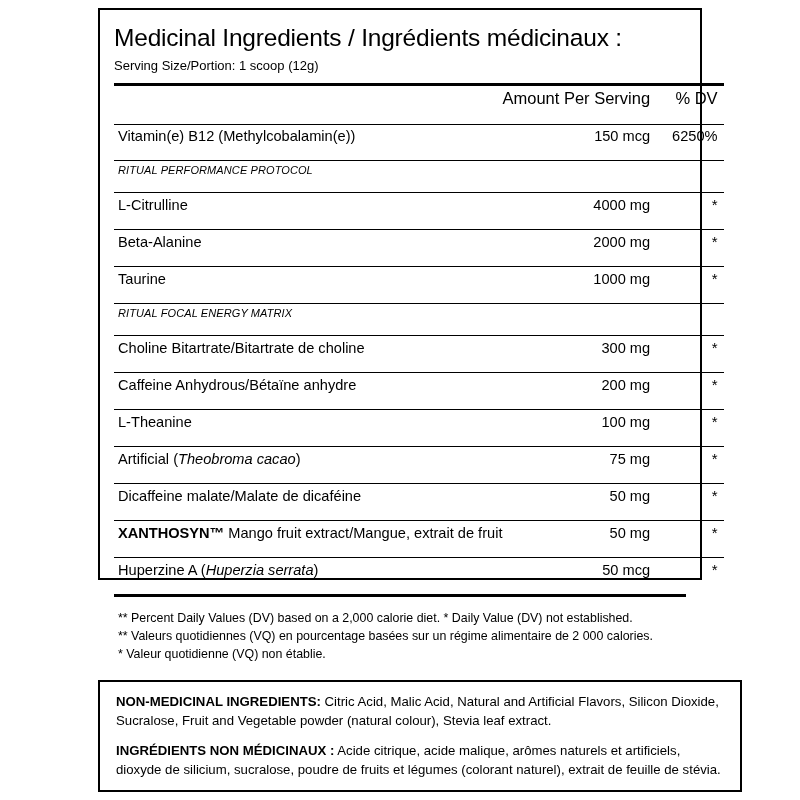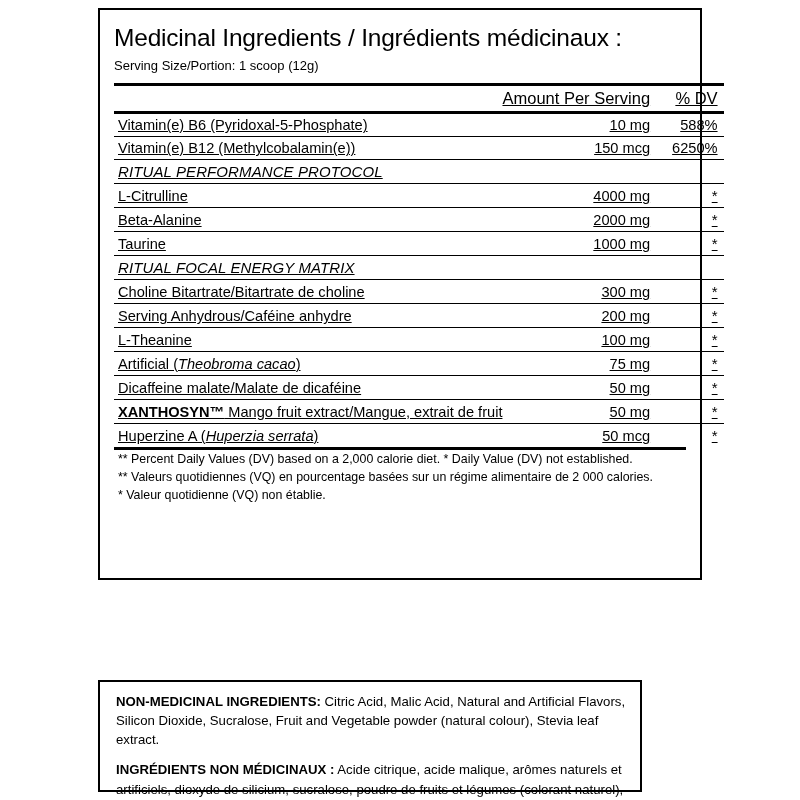--- a/index.html
+++ b/index.html
@@ -42,23 +42,22 @@
   }
 
   table.facts {
     width: 100%;
     border-collapse: collapse;
     margin-top: 9px;
     font-size: 14.6px;
   }
 
   table.facts td {
-    padding: 3px 0 3px 0;
+    padding: 3px 0 16px 0;
     vertical-align: baseline;
-    text-decoration: underline;
   }
 
   .rule-thick {
     border-top: 3px solid #000000 !important;
   }
   .rule-thin {
     border-top: 1px solid #000000 !important;
   }
 
   .col-name {
@@ -83,49 +82,49 @@
     padding-bottom: 5px;
     padding-top: 4px;
   }
   .hdr .col-amt {
     text-align: right;
     padding-right: 22px !important;
   }
 
   .group-head td {
     font-style: italic;
-    font-size: 15px;
+    font-size: 11px;
     letter-spacing: 0.1px;
     padding-top: 4px;
     padding-bottom: 3px;
   }
 
   .ital { font-style: italic; }
   .bold { font-weight: 700; }
 
   .star {
     font-size: 15px;
   }
 
   .footnotes {
     font-size: 12.4px;
     line-height: 1.45;
-    padding: 1px 2px 0 4px;
+    padding: 13px 2px 0 4px;
   }
 
   .divider-footer {
     border-top: 3px solid #000000;
     margin-top: 0px;
   }
 
   .nonmed-box {
     position: absolute;
     left: 98px;
     top: 680px;
-    width: 544px;
+    width: 644px;
     height: 112px;
     border: 2px solid #000000;
     box-sizing: border-box;
     background: #ffffff;
     padding: 10px 14px 0 16px;
   }
   .nonmed-p {
     font-size: 13.2px;
     line-height: 1.45;
     margin: 0 0 11px 0;
@@ -145,25 +144,20 @@
 
   <table class="facts">
     <tbody>
 
       <tr class="hdr">
         <td class="col-name rule-thick"></td>
         <td class="col-amt rule-thick">Amount Per Serving</td>
         <td class="col-dv rule-thick">% DV</td>
       </tr>
 
-      <tr>
-        <td class="col-name rule-thick">Vitamin(e) B6 (Pyridoxal-5-Phosphate)</td>
-        <td class="col-amt rule-thick">10 mg</td>
-        <td class="col-dv rule-thick">588%</td>
-      </tr>
 
       <tr>
         <td class="col-name rule-thin">Vitamin(e) B12 (Methylcobalamin(e))</td>
         <td class="col-amt rule-thin">150 mcg</td>
         <td class="col-dv rule-thin">6250%</td>
       </tr>
 
 
       <tr class="group-head">
         <td class="col-name rule-thin">RITUAL PERFORMANCE PROTOCOL</td>
@@ -196,21 +190,21 @@
         <td class="col-dv rule-thin"></td>
       </tr>
 
       <tr>
         <td class="col-name rule-thin">Choline Bitartrate/Bitartrate de choline</td>
         <td class="col-amt rule-thin">300 mg</td>
         <td class="col-dv rule-thin star">*</td>
       </tr>
 
       <tr>
-        <td class="col-name rule-thin">Serving Anhydrous/Caféine anhydre</td>
+        <td class="col-name rule-thin">Caffeine Anhydrous/Bétaïne anhydre</td>
         <td class="col-amt rule-thin">200 mg</td>
         <td class="col-dv rule-thin star">*</td>
       </tr>
 
       <tr>
         <td class="col-name rule-thin">L-Theanine</td>
         <td class="col-amt rule-thin">100 mg</td>
         <td class="col-dv rule-thin star">*</td>
       </tr>
 

